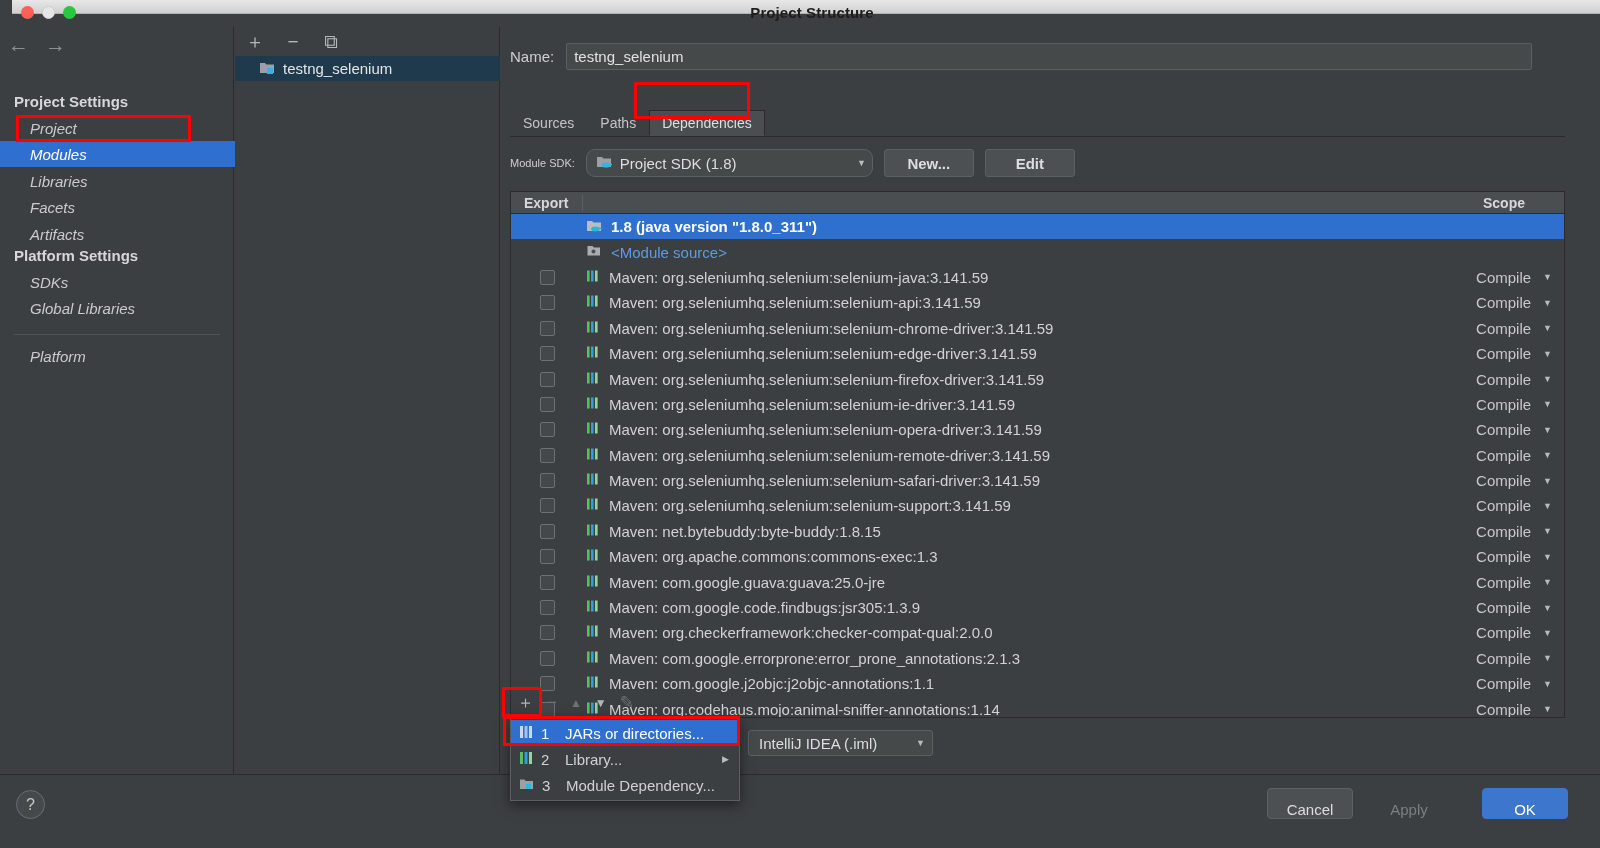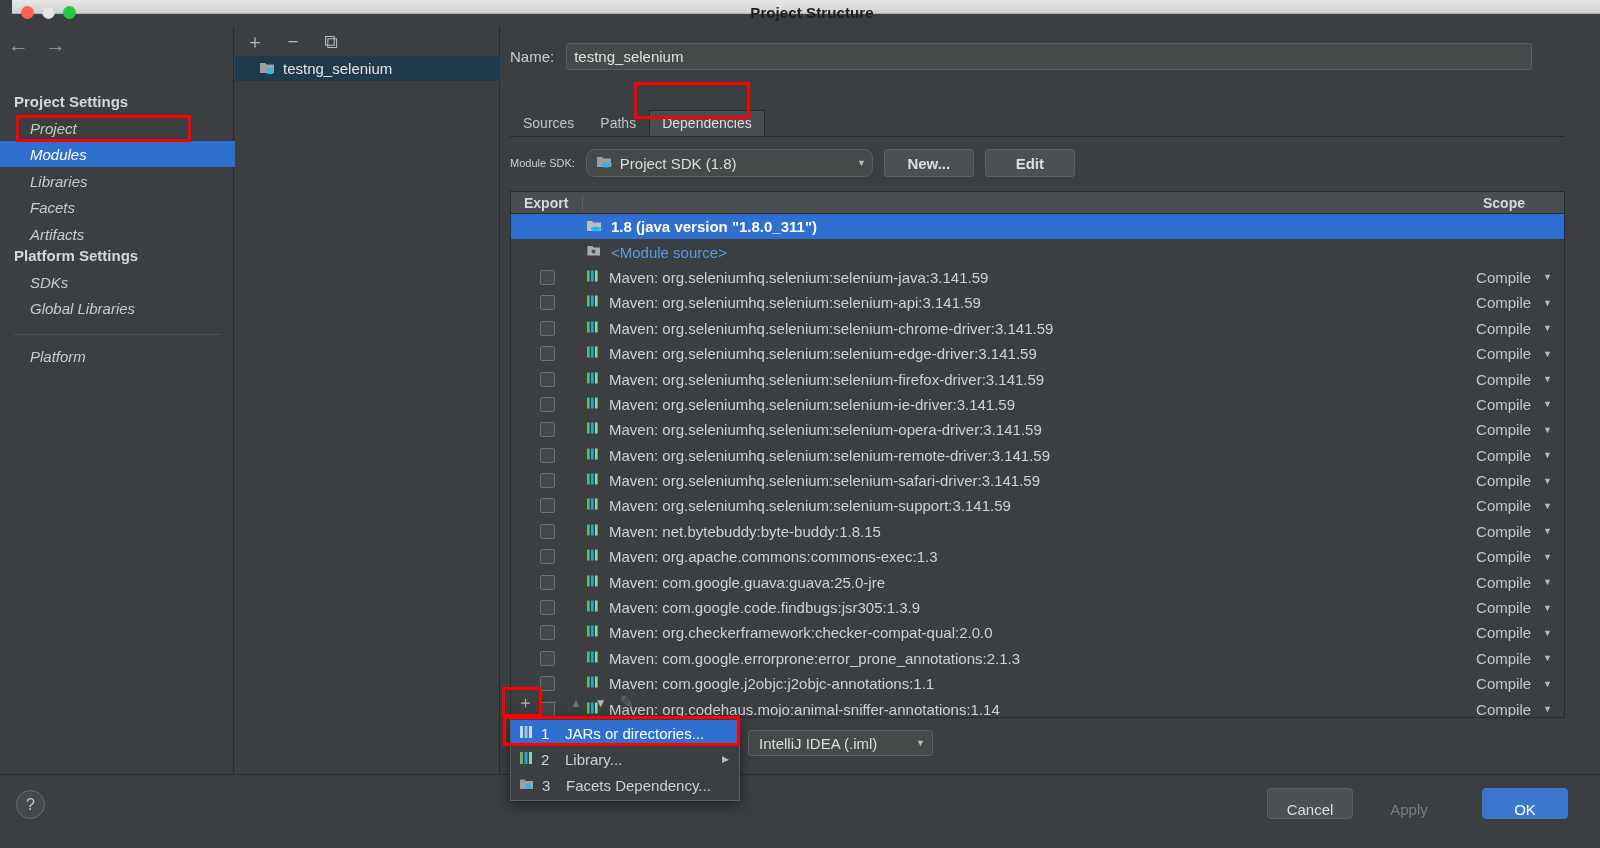--- a/index.html
+++ b/index.html
@@ -752,21 +752,21 @@
       <span class="submenu-arrow">▶</span>
     </div>
     <div class="mi">
       <span class="ico">
         <svg width="15" height="14" viewBox="0 0 15 14">
           <path d="M1 2.5 h4.4 l1.3 1.5 H14 v8 H1 Z" fill="#9aa0a3"></path>
           <rect x="7" y="7" width="5" height="5" fill="#34b4e0"></rect>
         </svg>
       </span>
       <span class="num">3</span>
-      <span>Facets Dependency...</span>
+      <span>Module Dependency...</span>
     </div>
   </div>
 
   <div class="footer">
     <div class="helpbtn">
       <span>?</span>
     </div>
     <div class="fbtn cancel">
       <span>Cancel</span>
     </div>

